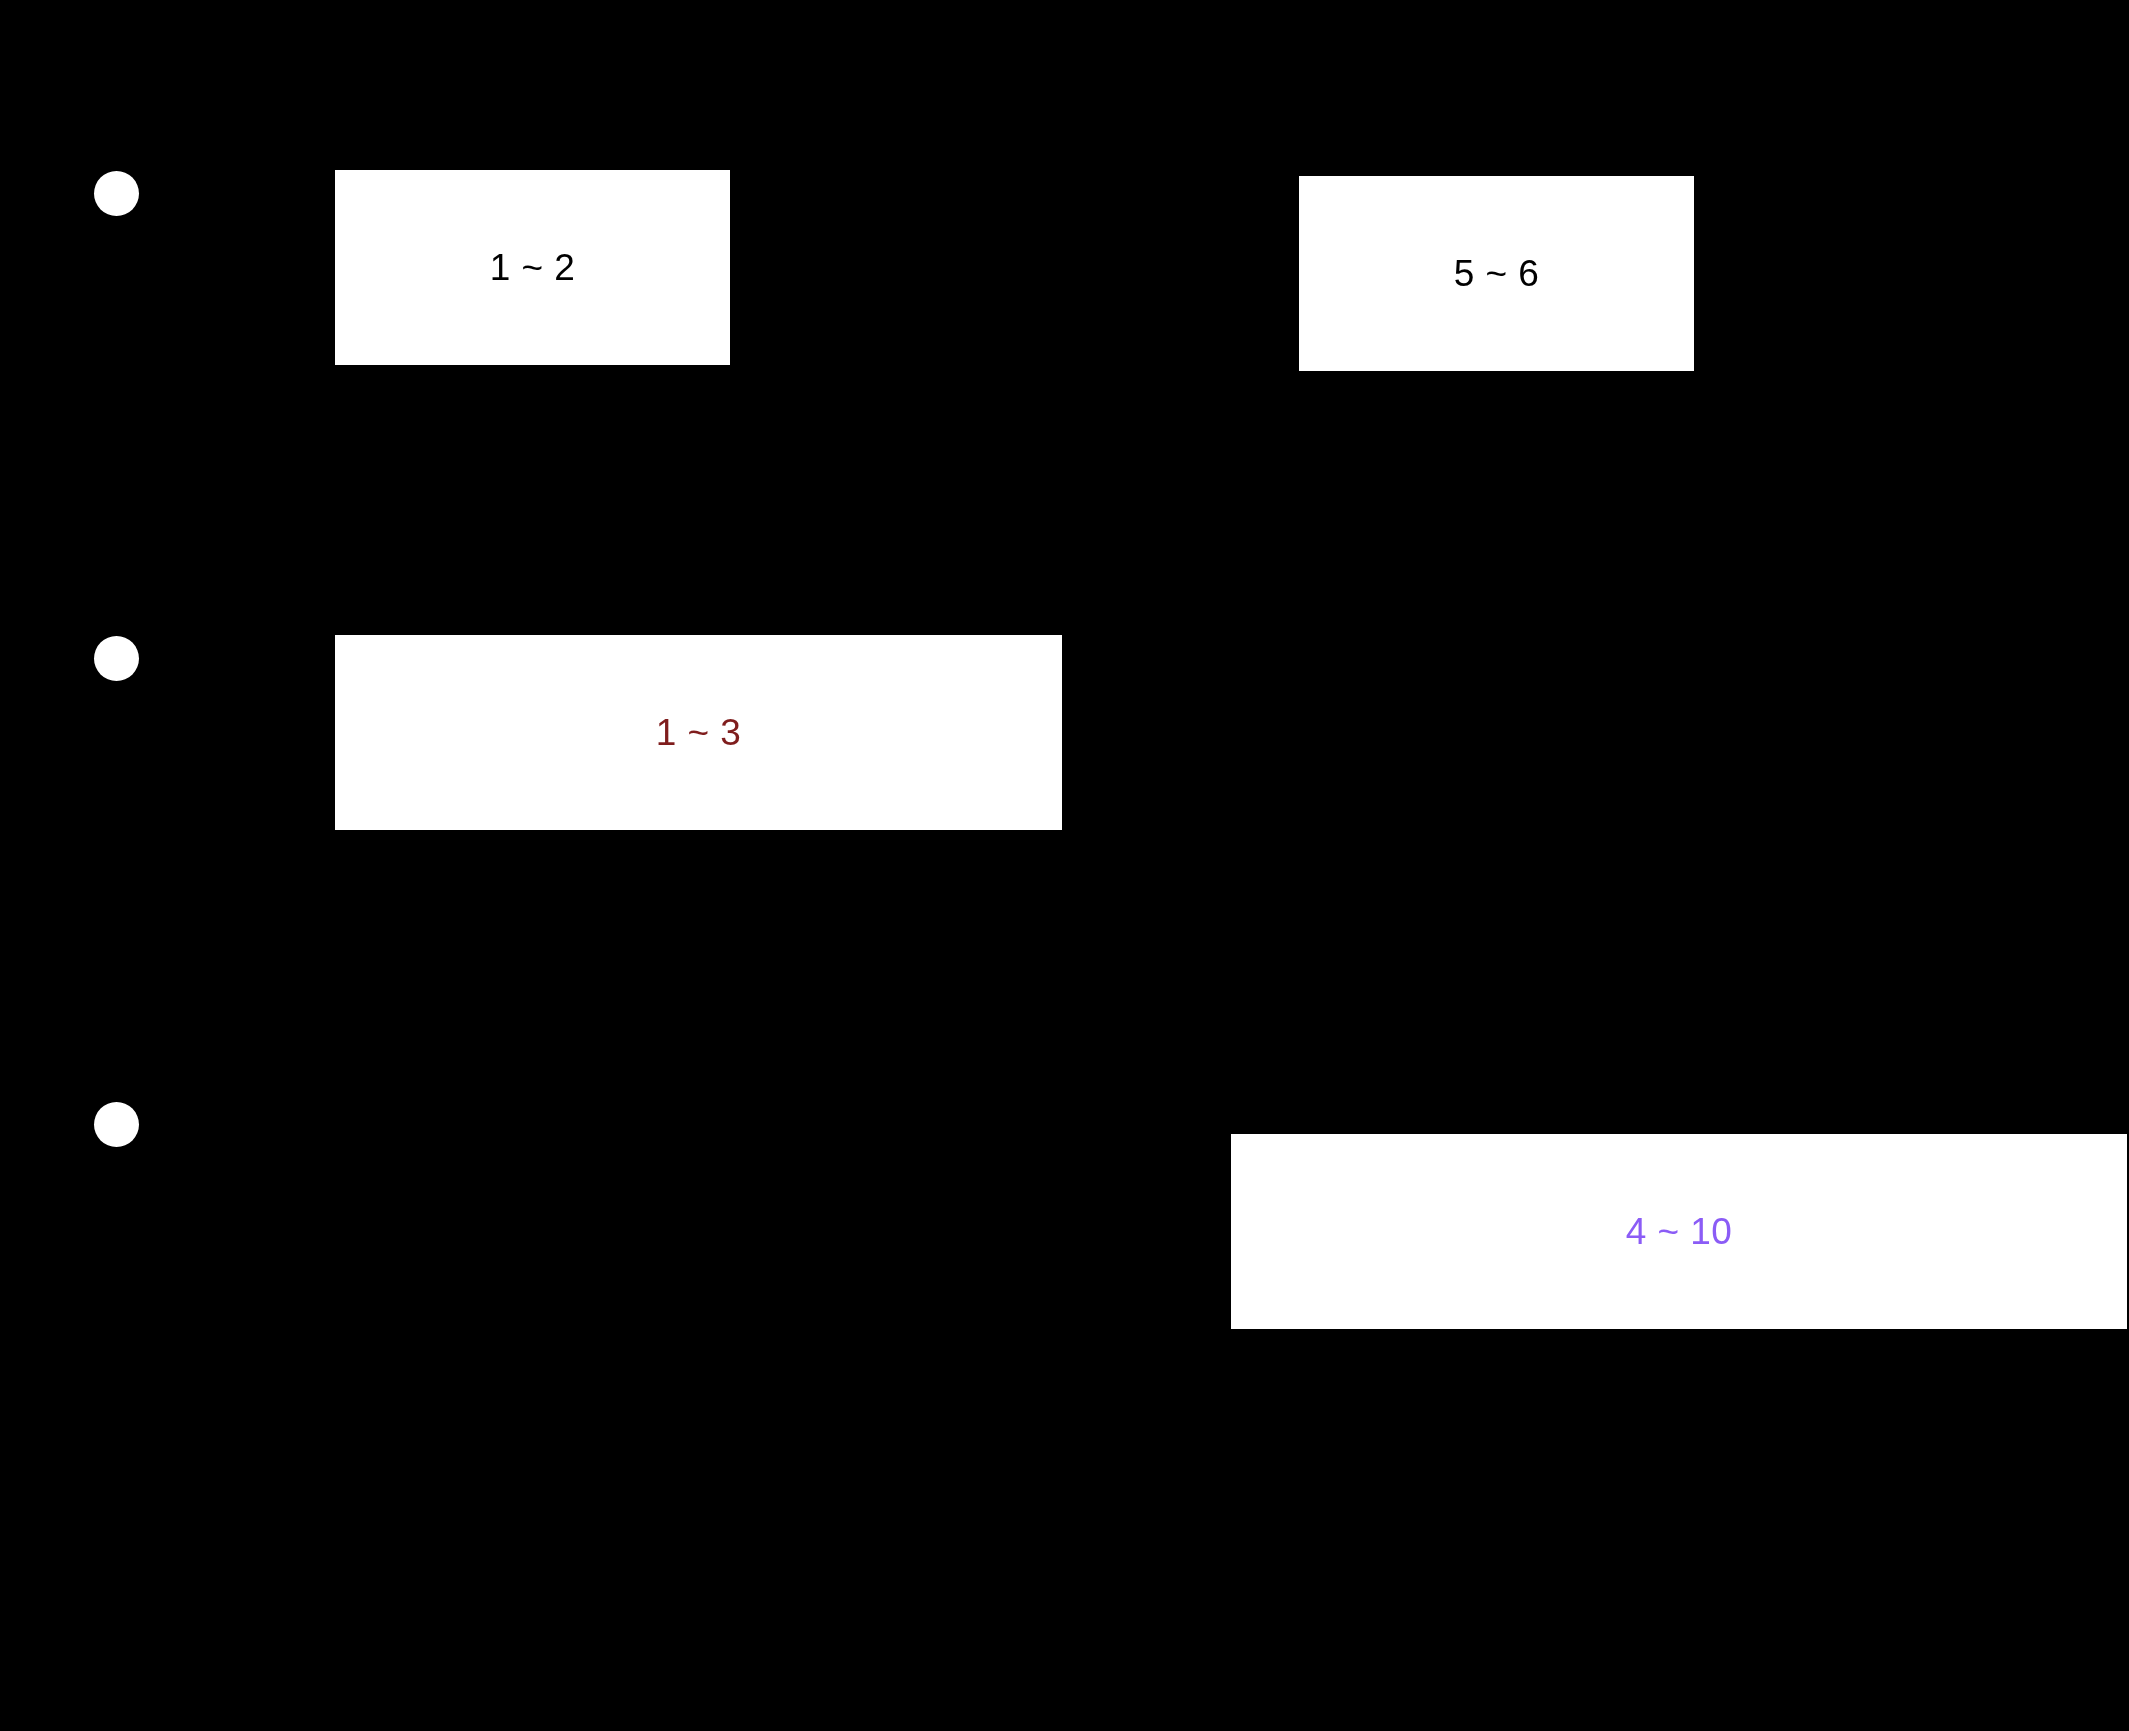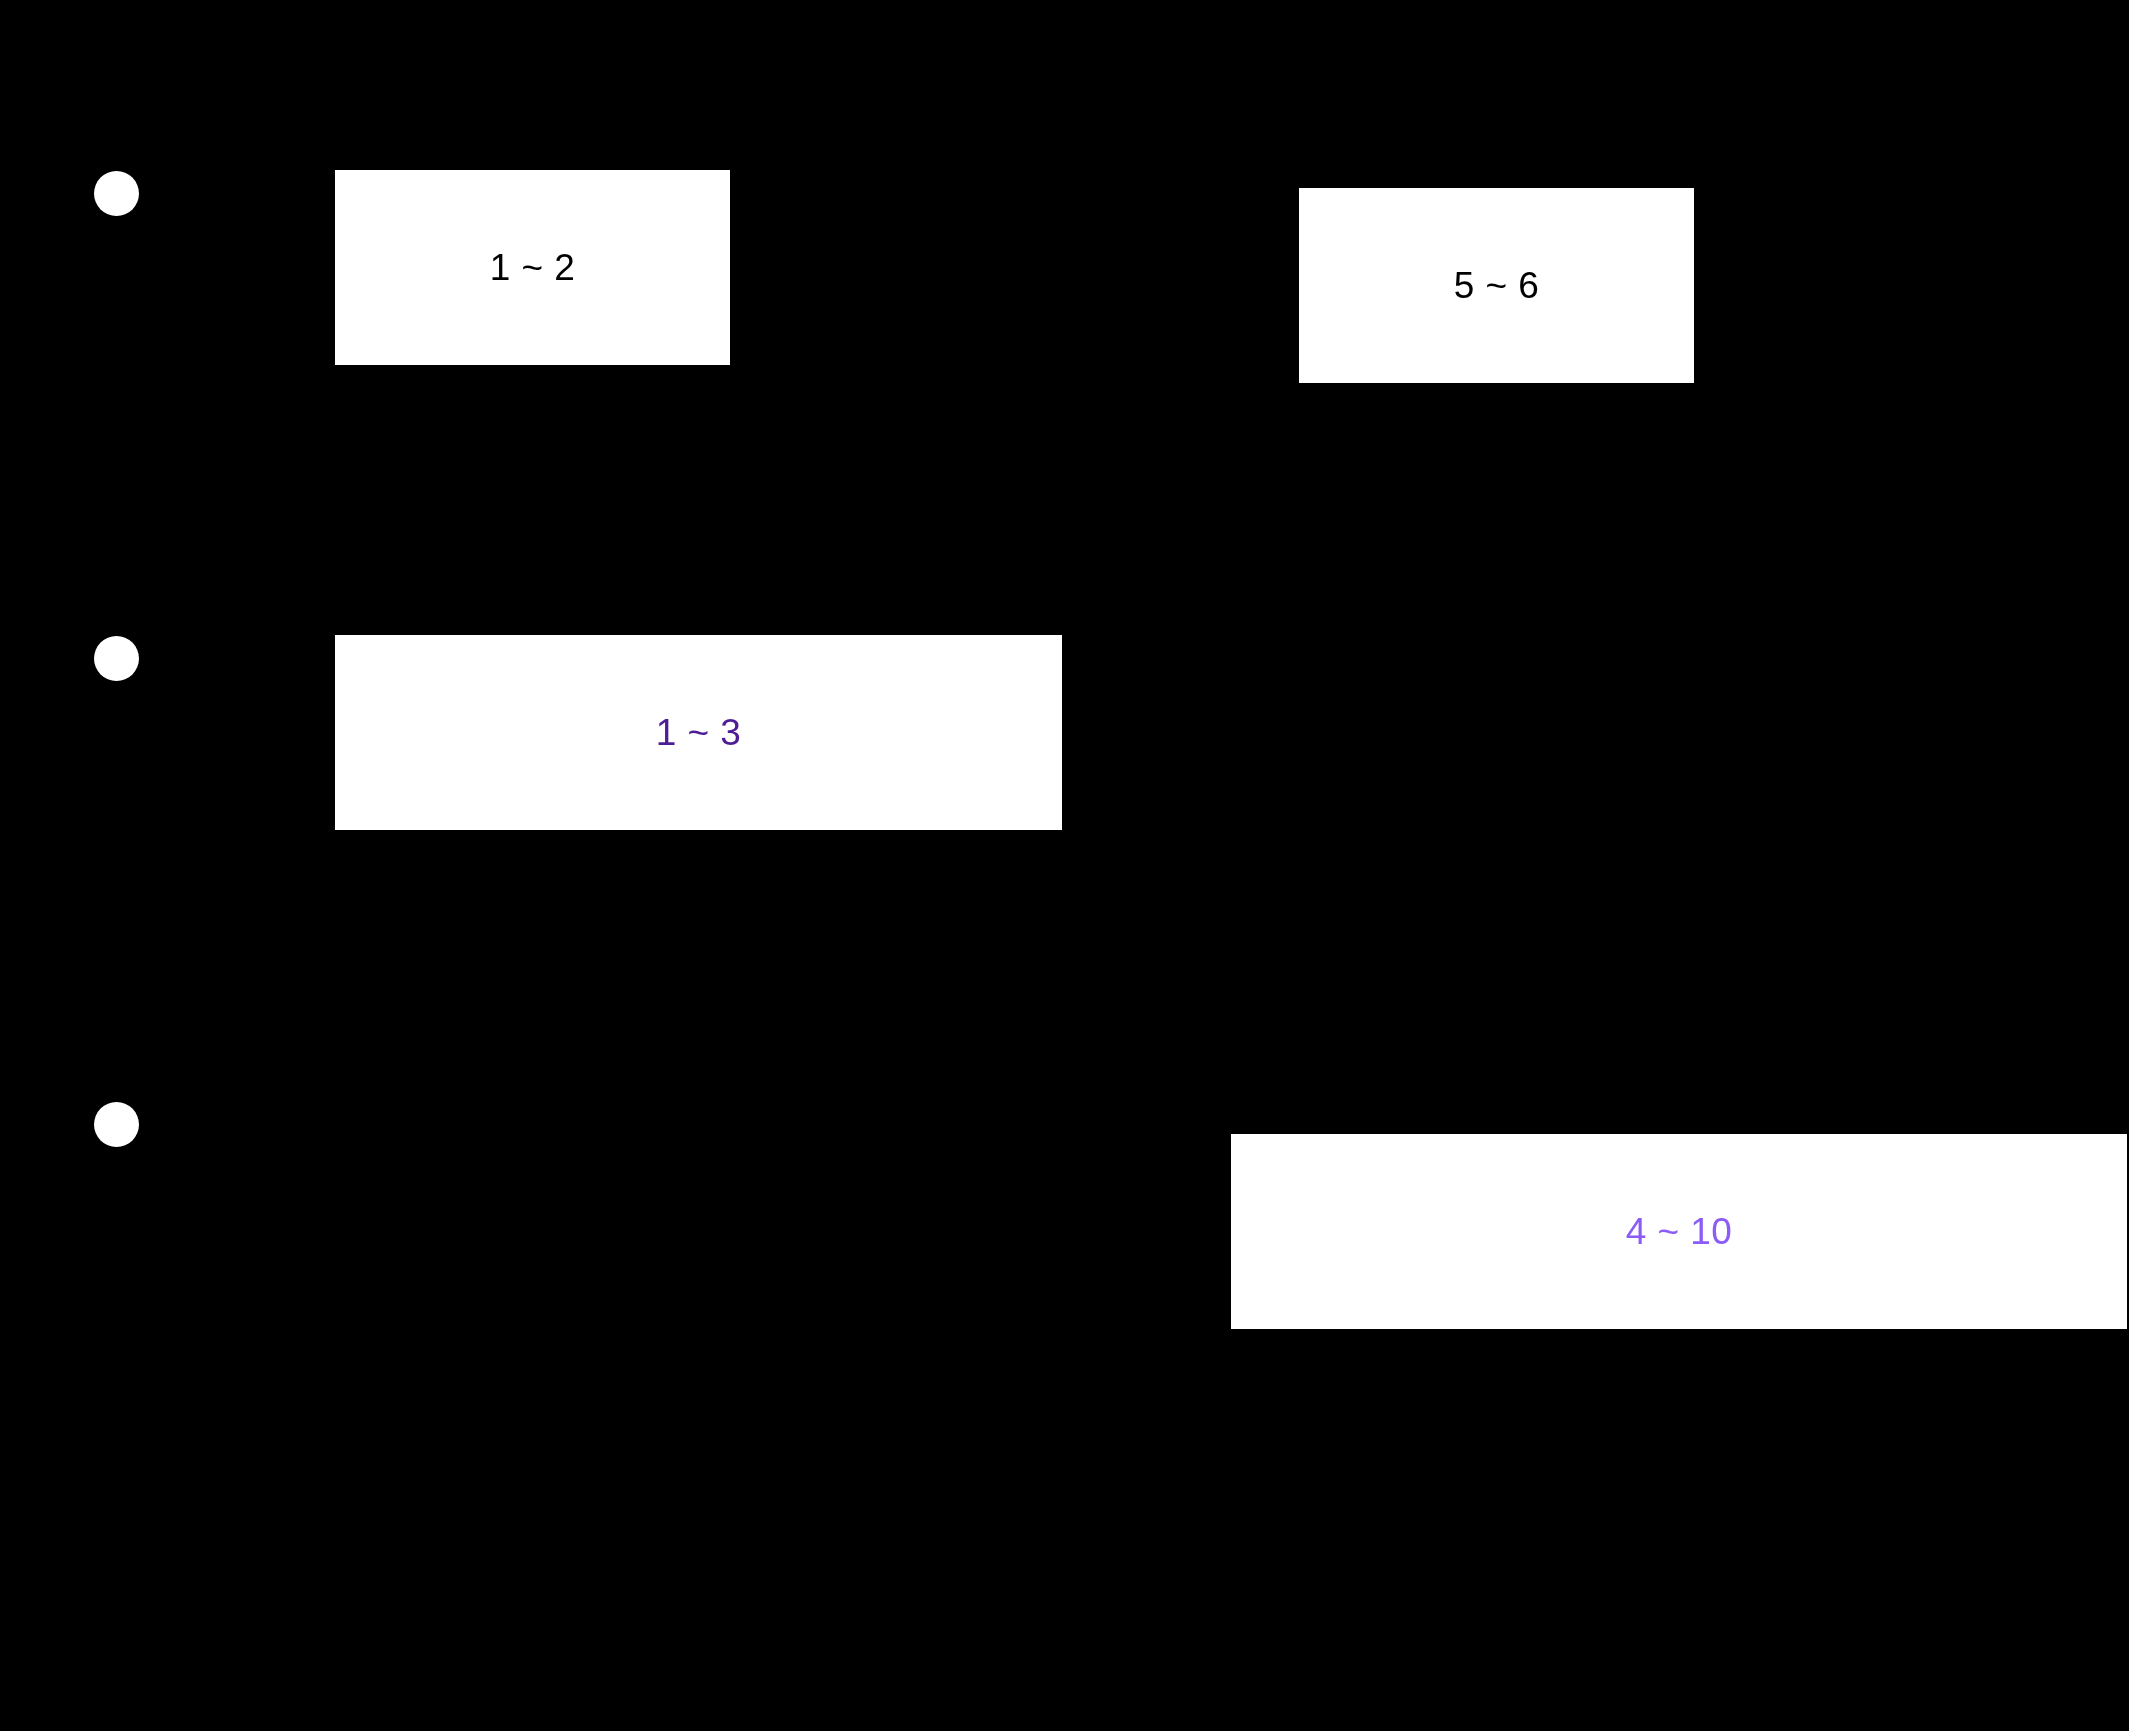--- a/index.html
+++ b/index.html
@@ -51,23 +51,23 @@
 <body>
 
 <div id="canvas" style="width: 2130px; height: 1731px; background: rgb(0, 0, 0);">
 
 <div class="bullet" style="left: 62px; top: 171px; width: 45px; height: 45px; background: rgb(255, 255, 255);"></div>
     <div class="bullet" style="left: 62px; top: 636px; width: 45px; height: 45px; background: rgb(255, 255, 255);"></div>
     <div class="bullet" style="left: 62px; top: 1102px; width: 45px; height: 45px; background: rgb(255, 255, 255);"></div>
     <div class="interval-box" style="left: 303px; top: 170px; width: 395px; height: 195px; background: rgb(255, 255, 255);">
       <span class="interval-label" style="color: rgb(0, 0, 0);">1 ~ 2</span>
     </div>
-    <div class="interval-box" style="left: 1267px; top: 188px; width: 395px; height: 195px; background: rgb(255, 255, 255);">
+    <div class="interval-box" style="left: 1267px; top: 176px; width: 395px; height: 195px; background: rgb(255, 255, 255);">
       <span class="interval-label" style="color: rgb(0, 0, 0);">5 ~ 6</span>
     </div>
     <div class="interval-box" style="left: 303px; top: 635px; width: 727px; height: 195px; background: rgb(255, 255, 255);">
-      <span class="interval-label" style="color: #4c1d95;">1 ~ 3</span>
+      <span class="interval-label" style="color: #7f1d1d;">1 ~ 3</span>
     </div>
     <div class="interval-box" style="left: 1199px; top: 1134px; width: 896px; height: 195px; background: rgb(255, 255, 255);">
       <span class="interval-label" style="color: #8b5cf6;">4 ~ 10</span>
     </div>
   </div>
 
 
 </body></html>

